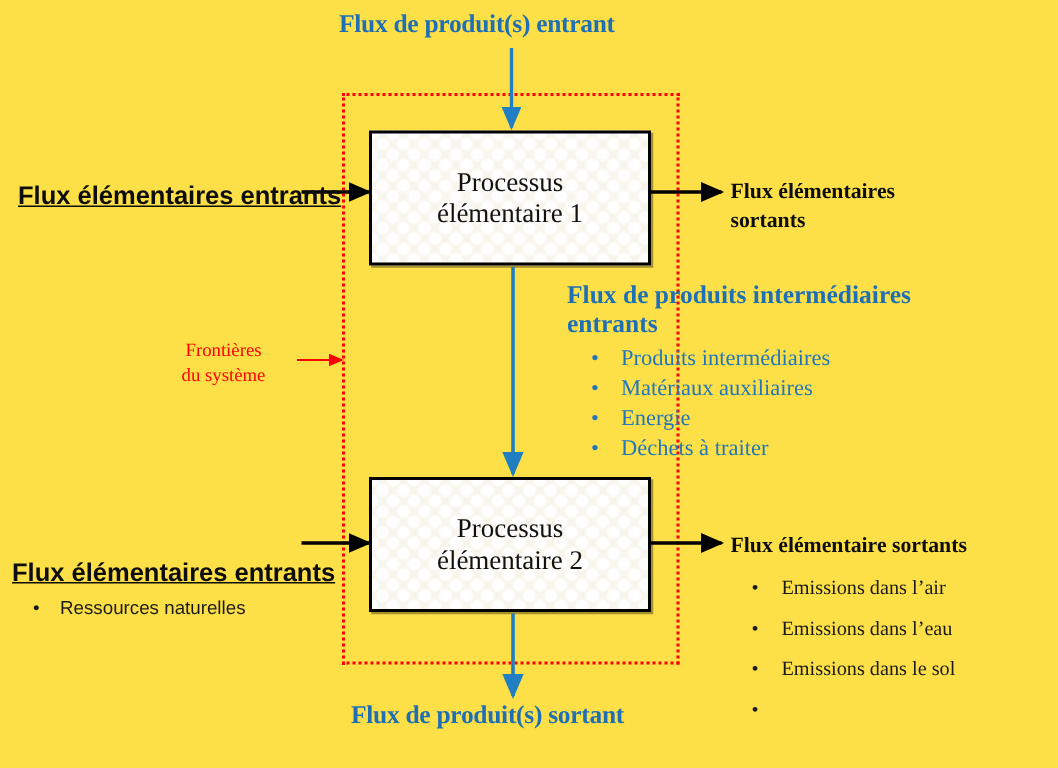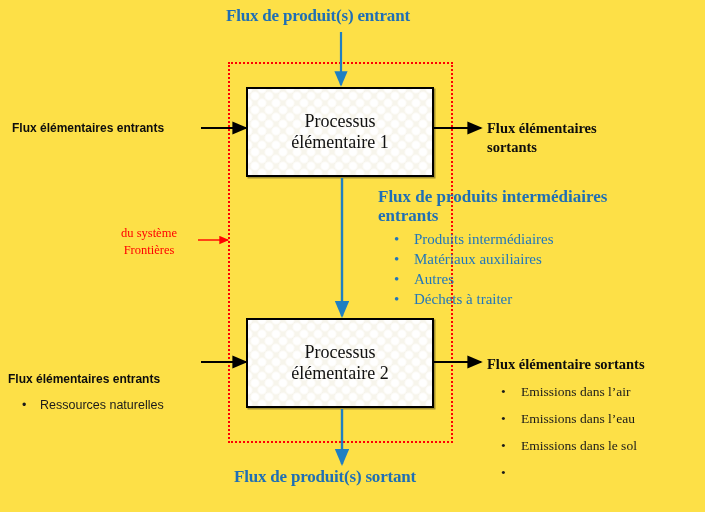--- a/index.html
+++ b/index.html
@@ -57,22 +57,23 @@
     position: absolute;
     left: 16px;
     top: 0;
   }
 
   .sans-bold {
     position: absolute;
     color: #0d0d0d;
     font-family: "Liberation Sans", sans-serif;
     font-weight: bold;
-    font-size: 12px;
-    white-space: nowrap;
+    font-size: 17px;
+    white-space: nowrap;
+    text-decoration: underline;
   }
   .sans-list {
     position: absolute;
     color: #1a1a1a;
     font-family: "Liberation Sans", sans-serif;
     font-size: 12.5px;
     list-style: none;
     margin: 0;
     padding: 0;
   }
@@ -220,41 +221,41 @@
   </svg>
 
   <div class="sans-bold" style="left:12px; top:121px;">Flux élémentaires entrants</div>
 
   <div class="serif-bold" style="left:487px; top:119px; width:200px;">
     <div>Flux élémentaires</div>
     <div>sortants</div>
   </div>
 
   <div class="red-label" style="left:104px; top:225px;">
+    <div>Frontières</div>
     <div>du système</div>
-    <div>Frontières</div>
   </div>
 
   <div class="blue-head" style="left:378px; top:187px;">
     <div>Flux de produits intermédiaires</div>
     <div>entrants</div>
   </div>
 
   <ul class="blue-list" style="left:378px; top:229px;">
     <li>
       <span class="bul">•</span>
       <span>Produits intermédiaires</span>
     </li>
     <li>
       <span class="bul">•</span>
       <span>Matériaux auxiliaires</span>
     </li>
     <li>
       <span class="bul">•</span>
-      <span>Autres</span>
+      <span>Energie</span>
     </li>
     <li>
       <span class="bul">•</span>
       <span>Déchets à traiter</span>
     </li>
   </ul>
 
   <div class="sans-bold" style="left:8px; top:372px;">Flux élémentaires entrants</div>
 
   <ul class="sans-list" style="left:8px; top:398px;">

